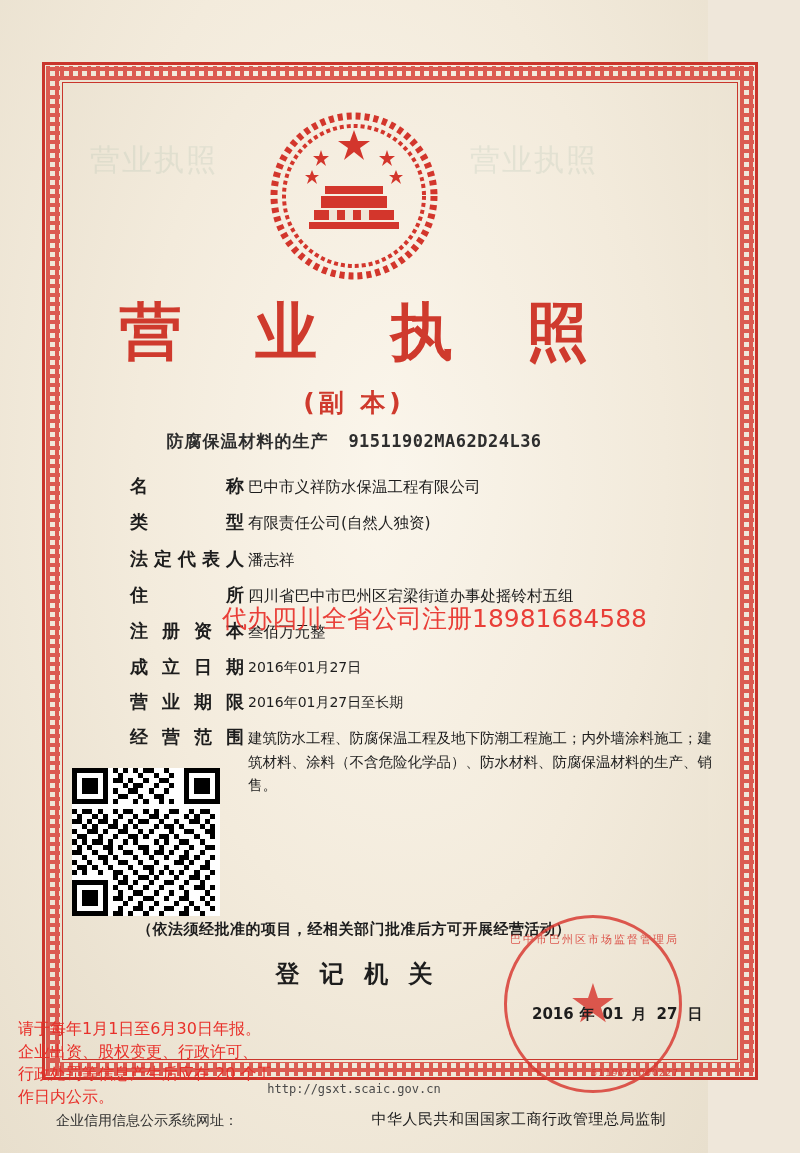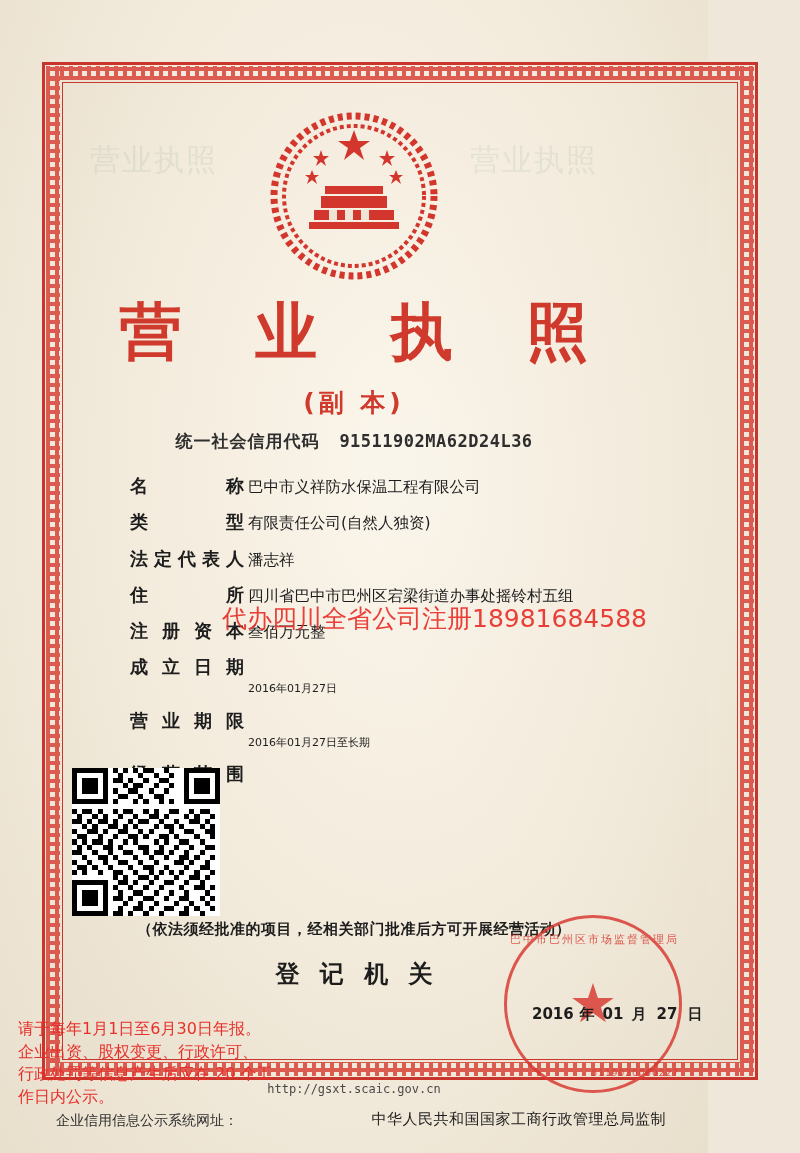--- a/index.html
+++ b/index.html
@@ -144,22 +144,21 @@
     box-sizing: border-box;
   }
   .field-value {
     flex: 1;
     font-size: 15.5px;
     color: #1d1d1d;
     line-height: 1.5;
     padding-top: 2px;
   }
   .field-value.small {
-    font-size: 11px;
-    margin-top: 24px;
+    font-size: 14px;
   }
   .scope .field-value {
     font-size: 14.5px;
     line-height: 1.62;
   }
 
   
   .promo {
     position: absolute;
     left: 222px;
@@ -324,21 +323,21 @@
         <polygon points="53,60 55,65 60,65 56,68 58,74 53,70 48,74 50,68 46,65 51,65"></polygon>
         <polygon points="137,60 139,65 144,65 140,68 142,74 137,70 132,74 134,68 130,65 135,65"></polygon>
       </g>
     </svg>
   </div>
 
   <div class="title">营 业 执 照</div>
   <div class="subtitle">(副 本)</div>
 
   <div class="credit-code">
-    <span>统一社会信用代码</span><span class="code-val">91511902MA62D24L36</span>
+    <span>防腐保温材料的生产</span><span class="code-val">91511902MA62D24L36</span>
   </div>
 
   <div class="fields">
     <div class="field-row">
       <div class="field-label">名　　称</div>
       <div class="field-value">巴中市义祥防水保温工程有限公司</div>
     </div>
     <div class="field-row">
       <div class="field-label">类　　型</div>
       <div class="field-value">有限责任公司(自然人独资)</div>
@@ -358,20 +357,21 @@
     <div class="field-row">
       <div class="field-label">成立日期</div>
       <div class="field-value small">2016年01月27日</div>
     </div>
     <div class="field-row">
       <div class="field-label">营业期限</div>
       <div class="field-value small">2016年01月27日至长期</div>
     </div>
     <div class="field-row scope">
       <div class="field-label">经营范围</div>
+      <div class="field-value">建筑防水工程、防腐保温工程及地下防潮工程施工；内外墙涂料施工；建筑材料、涂料（不含危险化学品）、防水材料、防腐保温材料的生产、销售。</div>
     </div>
   </div>
 
   <div class="promo">代办四川全省公司注册18981684588</div>
 
   <div class="qr">
     <svg width="148" height="148" viewBox="0 0 29 29" shape-rendering="crispEdges">
       <rect width="29" height="29" fill="#ffffff"></rect>
       <g fill="#000000">
         <rect x="0" y="0" width="7" height="7"></rect>

